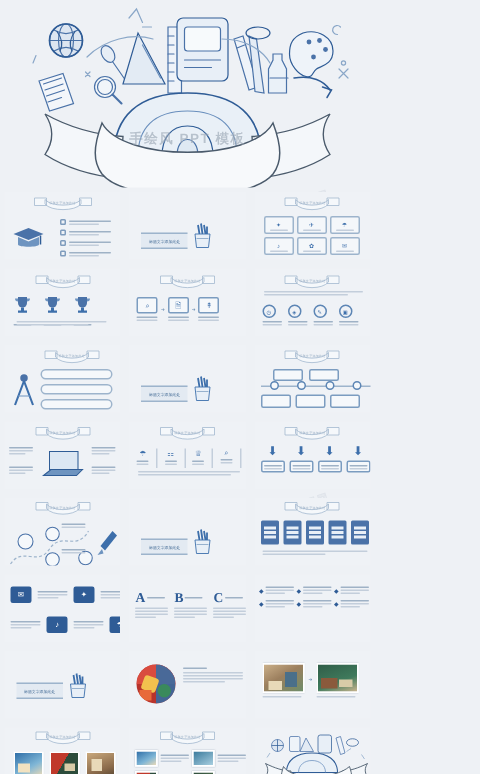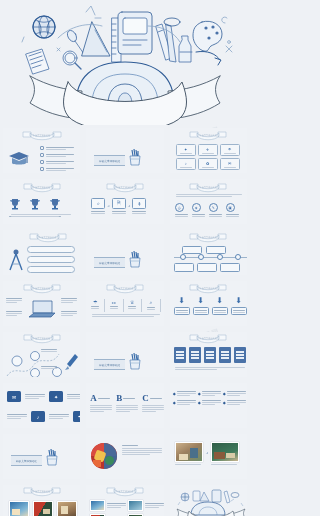--- a/index.html
+++ b/index.html
@@ -152,20 +152,21 @@
         <path d="M76 104c0-26 16-42 49-42s49 16 49 42z" fill="#e9f0f7" stroke="#2f5c96" stroke-width="1.1"></path>
         <path d="M92 104c0-18 10-30 33-30s33 12 33 30" stroke="#6a8fbd"></path>
         <path d="M108 104c0-12 6-20 17-20s17 8 17 20" stroke="#2f5c96"></path>
         <path d="M118 104c0-7 3-11 7-11s7 4 7 11" fill="#dfe9f3"></path>
 
         <path d="M30 76c18 10 36 14 52 15l-2 28c-20-2-36-7-50-16 6-9 6-18 0-27z" fill="#f4f7fa" stroke="#4a5a6b" stroke-width=".9"></path>
         <path d="M220 76c-18 10-36 14-52 15l2 28c20-2 36-7 50-16-6-9-6-18 0-27z" fill="#f4f7fa" stroke="#4a5a6b" stroke-width=".9"></path>
         <path d="M68 82c14 26 100 26 114 0 6 16 6 26 0 34-16 20-98 20-114 0-6-8-6-18 0-34z" fill="#f7f9fb" stroke="#4a5a6b" stroke-width="1"></path>
       </g>
     </svg>
+    <div class="cover-title">手绘风 PPT 模板</div>
   </div>
 
   <div class="wm" style="left:196px;top:128px;">新图网</div>
   <div class="wm" style="left:196px;top:330px;">新图网</div>
   <div class="wm" style="left:40px;top:404px;">新图网</div>
 
   <div class="grid">
 
     <div class="cell">
         <div class="slide">

